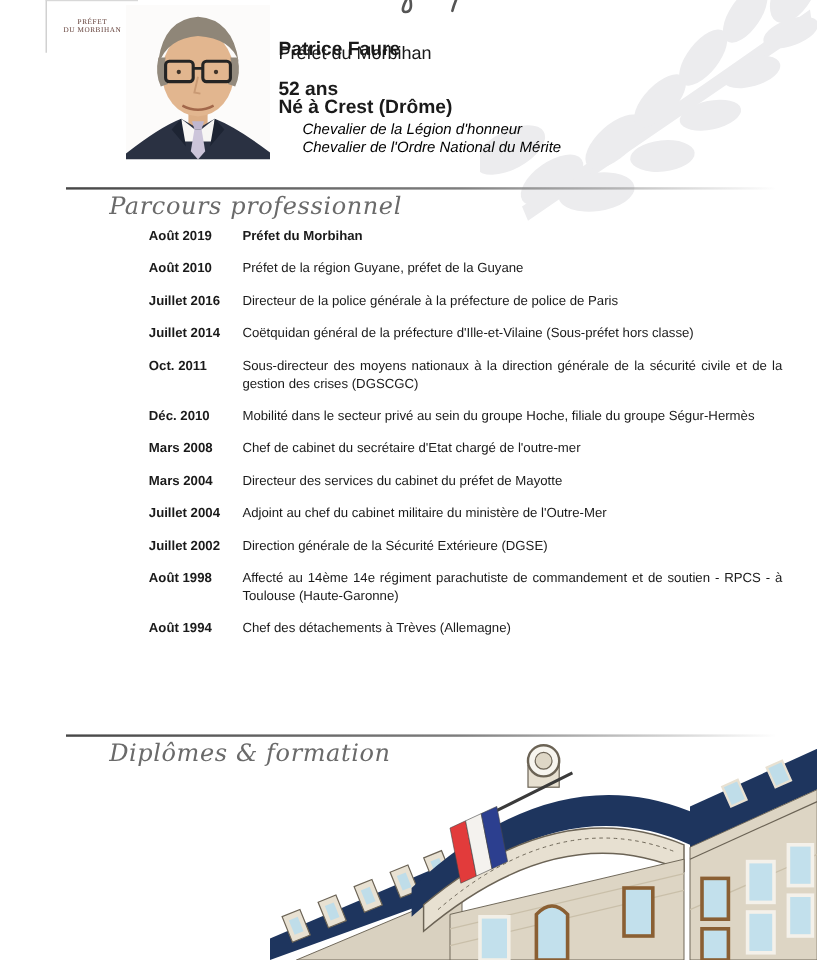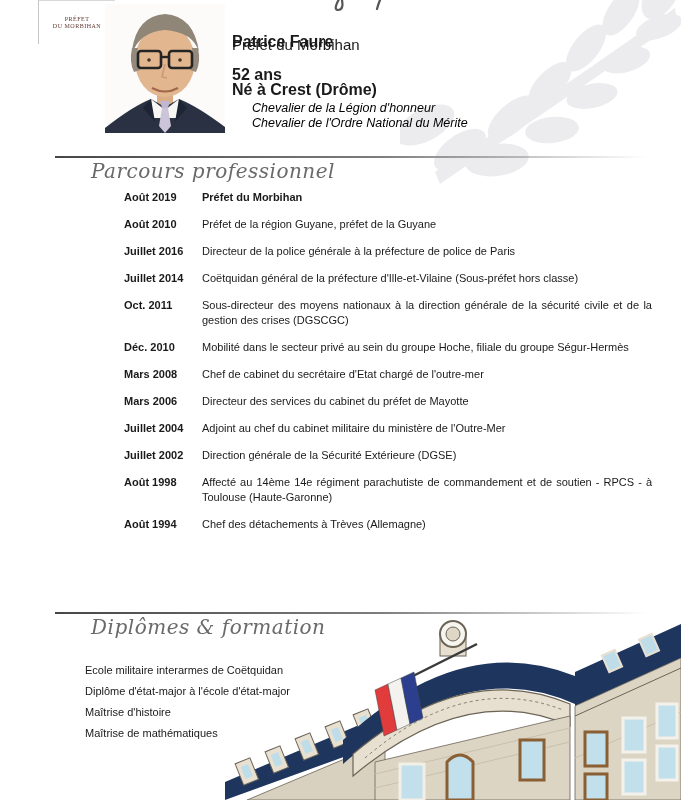--- a/index.html
+++ b/index.html
@@ -146,21 +146,21 @@
     <div class="role">Mobilité dans le secteur privé au sein du groupe Hoche, filiale du groupe Ségur-Hermès</div>
   </div>
 
 
   <div class="row">
     <div class="date">Mars 2008</div>
     <div class="role">Chef de cabinet du secrétaire d'Etat chargé de l'outre-mer</div>
   </div>
 
   <div class="row">
-    <div class="date">Mars 2006</div>
+    <div class="date">Mars 2004</div>
     <div class="role">Directeur des services du cabinet du préfet de Mayotte</div>
   </div>
 
   <div class="row">
     <div class="date">Juillet 2004</div>
     <div class="role">Adjoint au chef du cabinet militaire du ministère de l'Outre-Mer</div>
   </div>
 
   <div class="row">
     <div class="date">Juillet 2002</div>
@@ -174,29 +174,20 @@
 
 
   <div class="row">
     <div class="date">Août 1994</div>
     <div class="role">Chef des détachements à Trèves (Allemagne)</div>
   </div>
 </div>
 
   <div class="rule rule2"></div>
   <div class="h-script h2">Diplômes &amp; formation</div>
-  <div class="edu">
-  <div class="edu-item">Ecole militaire interarmes de Coëtquidan</div>
-
-  <div class="edu-item">Diplôme d'état-major à l'école d'état-major</div>
-
-  <div class="edu-item">Maîtrise d'histoire</div>
-
-  <div class="edu-item">Maîtrise de mathématiques</div>
-</div>
 
   <svg class="building" viewBox="0 0 456 188" aria-hidden="true">
 
     <polygon points="0,170 160,102 160,130 0,188" fill="#1e355e"></polygon>
 
     <g>
       <g transform="rotate(-22 22 160)">
           <rect x="14" y="148" width="16" height="23" fill="#e8e1d2" stroke="#6b6355"></rect>
           <rect x="18" y="153" width="8" height="13" fill="#bfdde9"></rect>
         </g>

